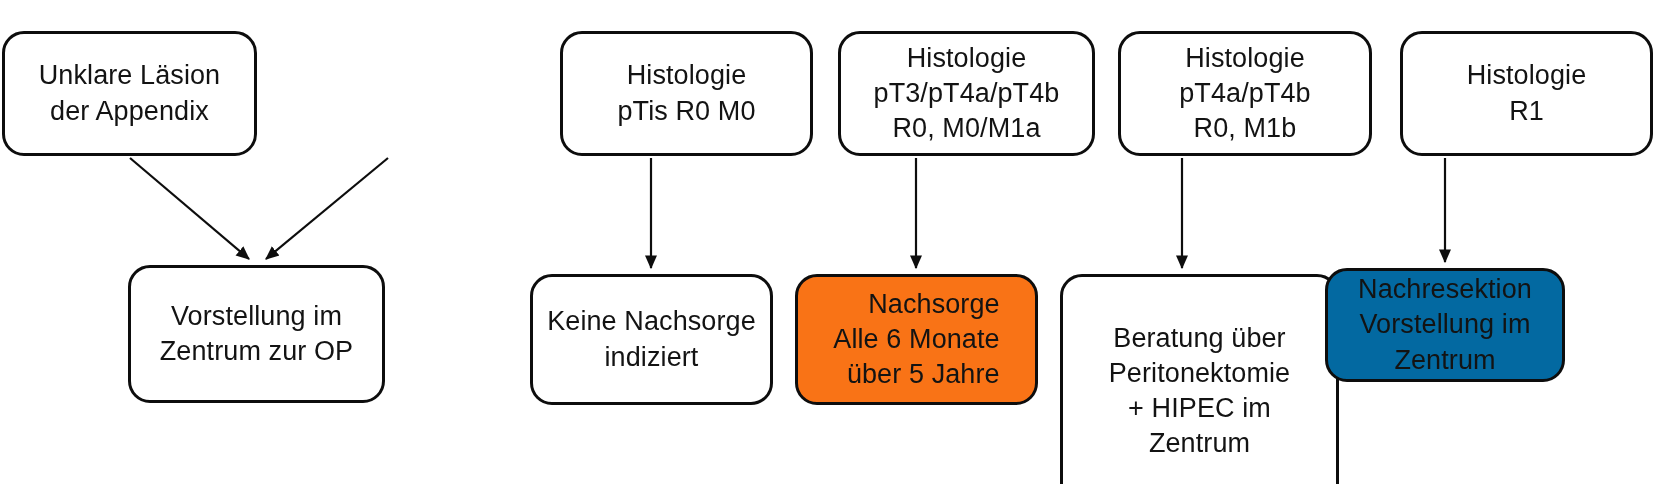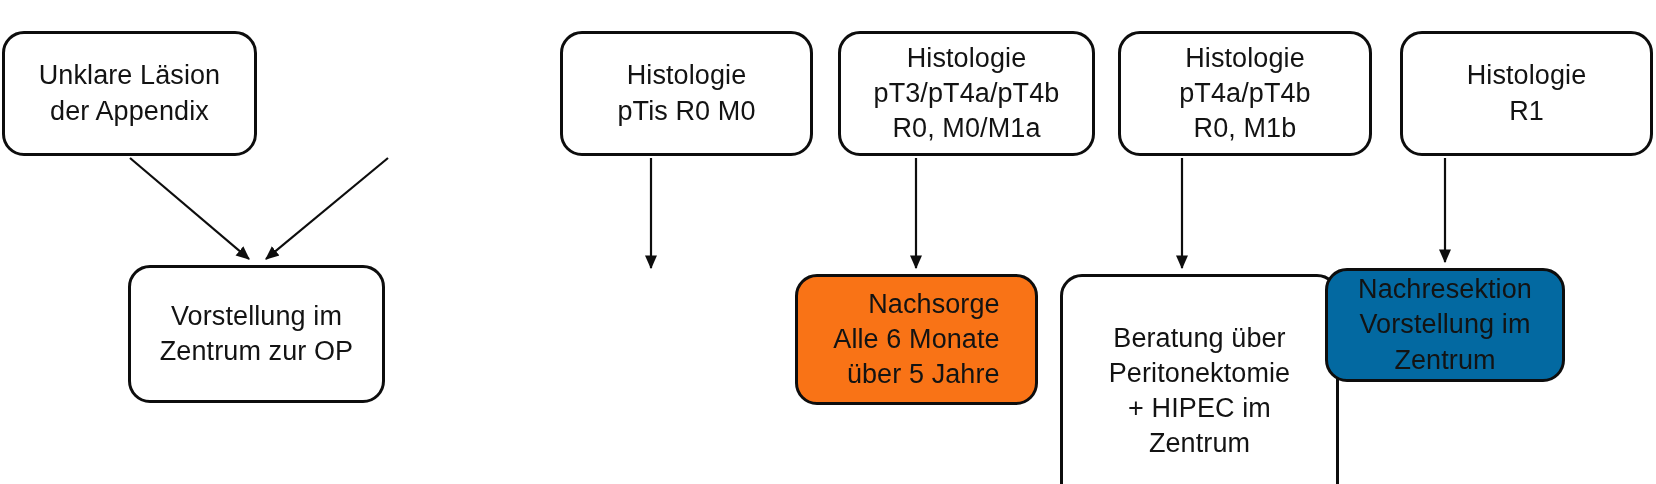--- a/index.html
+++ b/index.html
@@ -70,20 +70,22 @@
     <div class="node" style="left: 838px; top: 3px; width: 257px; height: 125px; border-color: rgb(13, 13, 13); background: rgb(255, 255, 255); color: rgb(19, 19, 19);"><span class="node-text">Histologie
 pT3/pT4a/pT4b
 R0, M0/M1a</span></div>
     <div class="node" style="left: 1118px; top: 3px; width: 254px; height: 125px; border-color: rgb(13, 13, 13); background: rgb(255, 255, 255); color: rgb(19, 19, 19);"><span class="node-text">Histologie
 pT4a/pT4b
 R0, M1b</span></div>
     <div class="node" style="left: 1400px; top: 3px; width: 253px; height: 125px; border-color: rgb(13, 13, 13); background: rgb(255, 255, 255); color: rgb(19, 19, 19);"><span class="node-text">Histologie
 R1</span></div>
     <div class="node" style="left: 128px; top: 237px; width: 257px; height: 138px; border-color: rgb(13, 13, 13); background: rgb(255, 255, 255); color: rgb(19, 19, 19);"><span class="node-text">Vorstellung im
 Zentrum zur OP</span></div>
+    <div class="node" style="left: 530px; top: 246px; width: 243px; height: 131px; border-color: rgb(13, 13, 13); background: rgb(255, 255, 255); color: rgb(19, 19, 19);"><span class="node-text">Keine Nachsorge
+indiziert</span></div>
     <div class="node" style="left: 795px; top: 246px; width: 243px; height: 131px; border-color: rgb(13, 13, 13); background: #f97316; color: rgb(19, 19, 19); text-align: right;"><span class="node-text">Nachsorge
 Alle 6 Monate
 über 5 Jahre</span></div>
     <div class="node" style="left: 1060px; top: 246px; width: 279px; height: 234px; border-color: rgb(13, 13, 13); background: rgb(255, 255, 255); color: rgb(19, 19, 19); align-items: center;"><span class="node-text">Beratung über
 Peritonektomie
 + HIPEC im
 Zentrum</span></div>
     <div class="node" style="left: 1325px; top: 240px; width: 240px; height: 114px; border-color: rgb(13, 13, 13); background: #0369a1; color: rgb(19, 19, 19);"><span class="node-text">Nachresektion
 Vorstellung im
 Zentrum</span></div>

